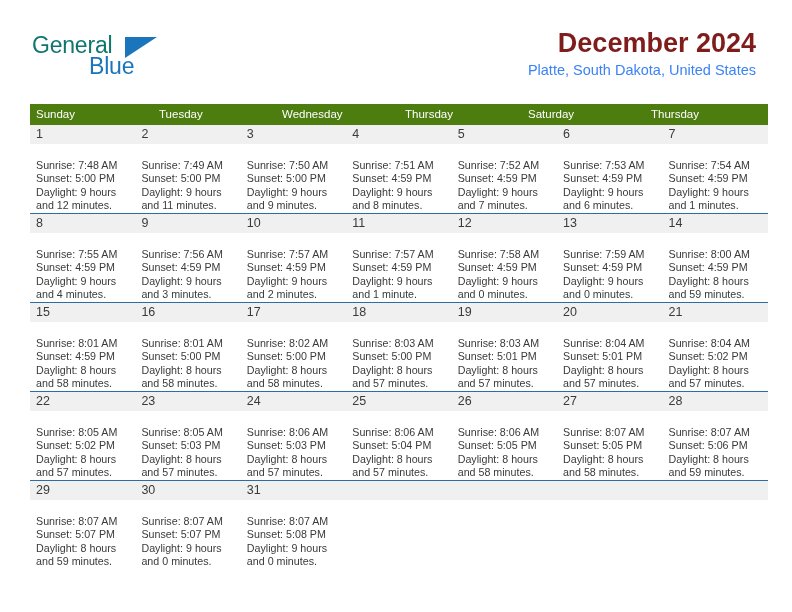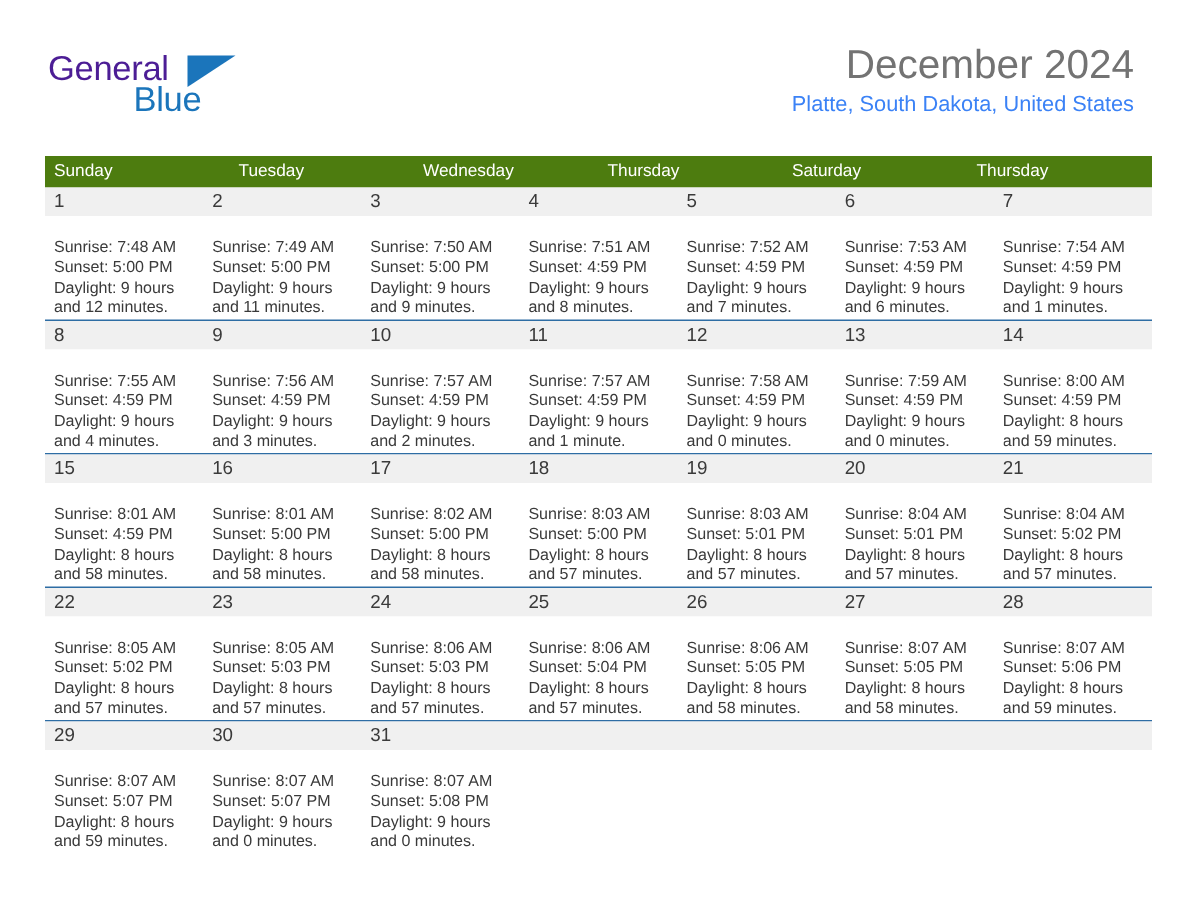--- a/index.html
+++ b/index.html
@@ -37,21 +37,21 @@
     width: 260px;
     height: 56px;
     user-select: none;
   }
   .brand-general {
     position: absolute;
     left: 0;
     top: 0;
     font-size: 23px;
     letter-spacing: -0.2px;
-    color: #4c1d95;
+    color: #0f766e;
     line-height: 1;
     font-weight: 400;
   }
   .brand-blue {
     position: absolute;
     left: 57px;
     top: 21px;
     font-size: 23px;
     letter-spacing: -0.2px;
     color: #1b75bb;
@@ -70,23 +70,23 @@
   }
 
   .title-block {
     position: absolute;
     right: 36px;
     top: 28px;
     text-align: right;
   }
   .cal-title {
     font-size: 27px;
-    color: #737373;
+    color: #7f1d1d;
     line-height: 1.15;
-    font-weight: 400;
+    font-weight: 700;
     white-space: nowrap;
   }
   .cal-subtitle {
     margin-top: 3px;
     font-size: 14.5px;
     color: #3b82f6;
     line-height: 1.2;
     font-weight: 400;
     white-space: nowrap;
   }

